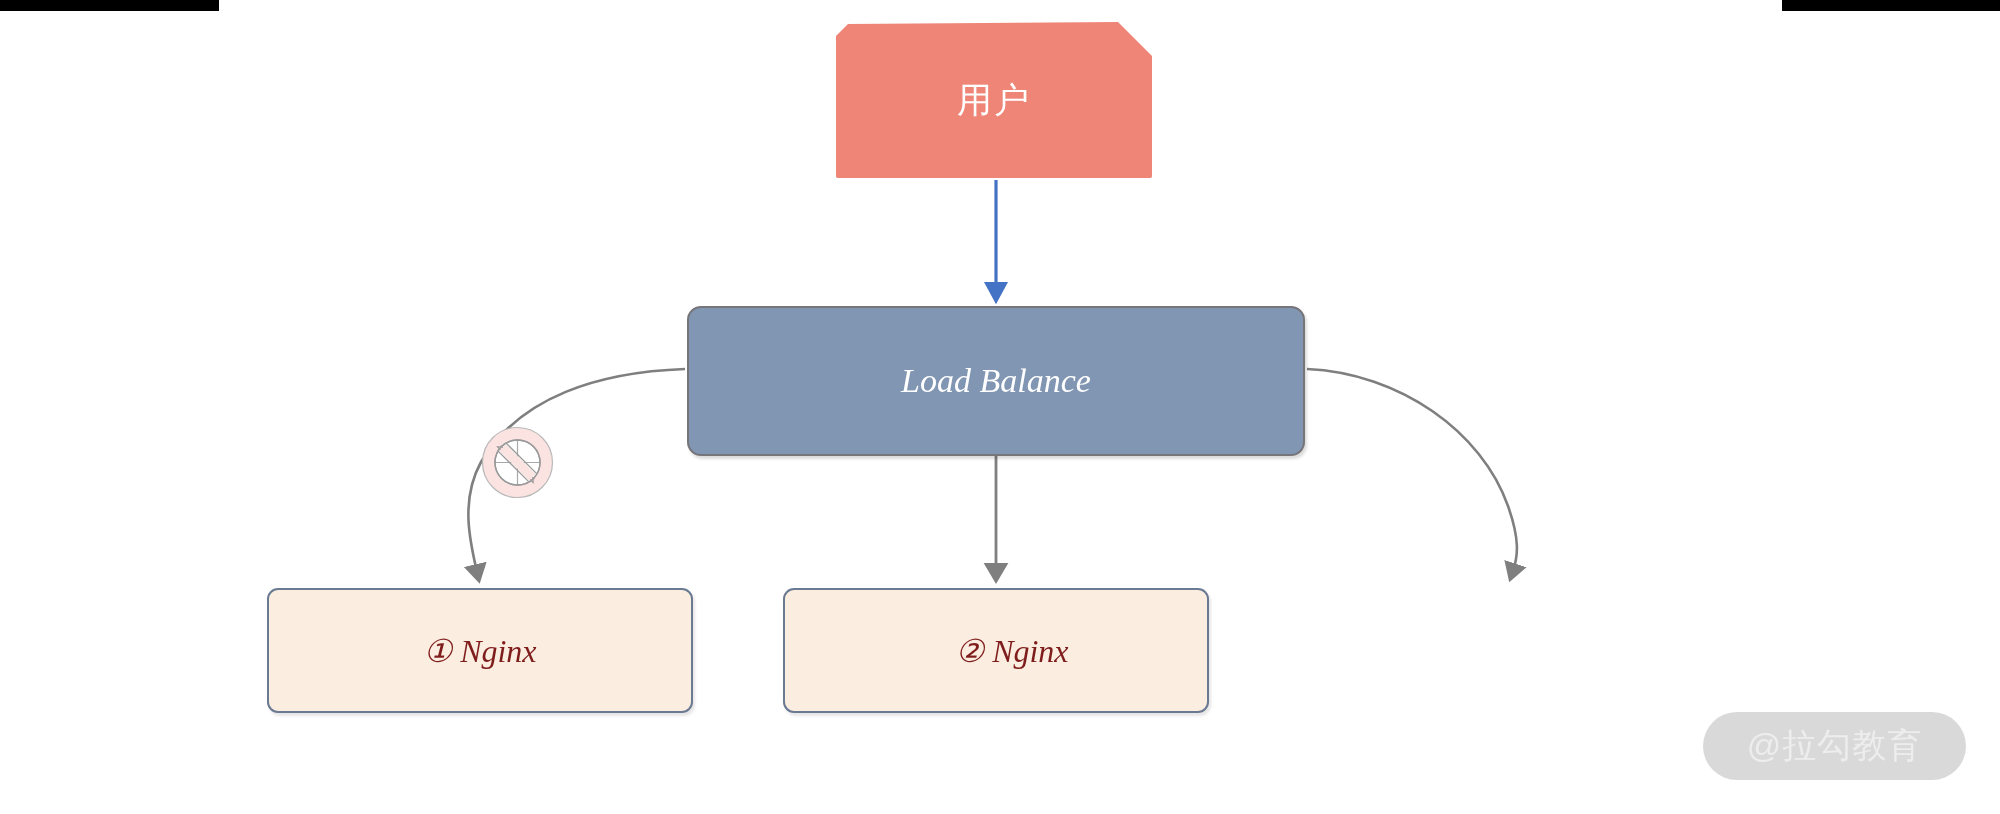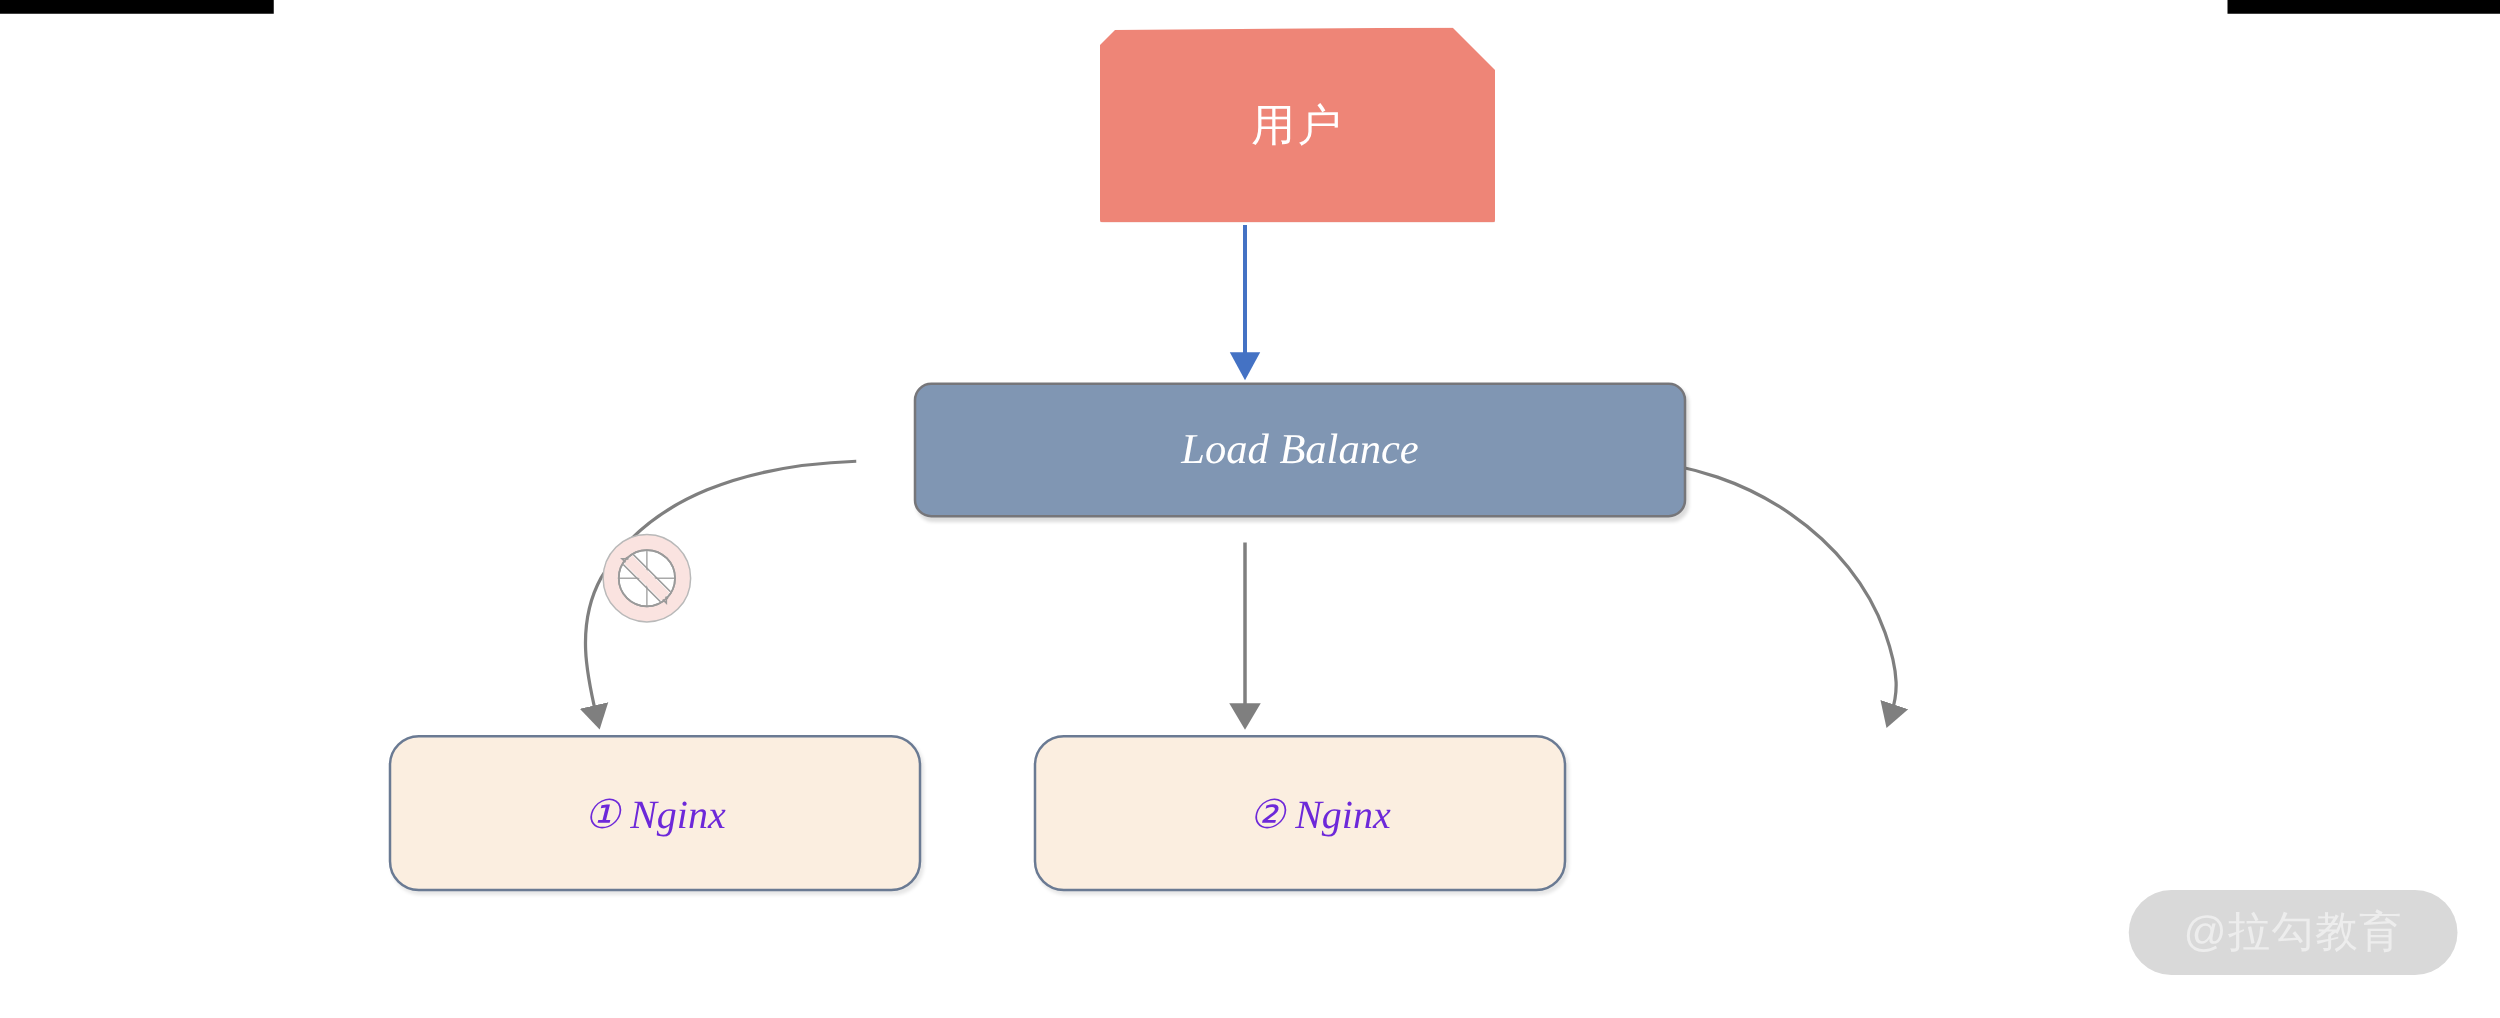--- a/index.html
+++ b/index.html
@@ -38,21 +38,20 @@
   }
 
   
   .node {
     position: absolute;
     box-sizing: border-box;
     display: flex;
     align-items: center;
     justify-content: center;
     text-align: center;
-    margin-left: 44px;
   }
 
   
   .node-user {
     left: 836px;
     top: 22px;
     width: 316px;
     height: 156px;
     background: #ee8577;
     color: #ffffff;
@@ -66,40 +65,40 @@
     clip-path: polygon(0 14px, 12px 2px, 282px 0, 316px 34px, 316px 156px, 0 156px);
     filter: drop-shadow(1px 2px 2px rgba(0,0,0,0.16));
   }
   .node-user .label { letter-spacing: 2px; }
 
   
   .node-lb {
     left: 687px;
     top: 306px;
     width: 618px;
-    height: 108px;
+    height: 150px;
     background: #8096b3;
     border: 2px solid #76767a;
     border-radius: 14px;
     color: #ffffff;
     font-size: 34px;
     font-style: italic;
     font-family: "Liberation Serif", serif;
     box-shadow: 2px 3px 3px rgba(0,0,0,0.14);
   }
 
   
   .node-nginx {
     top: 588px;
     width: 426px;
     height: 125px;
     background: #fbeee0;
     border: 2px solid #6a7a93;
-    border-radius: 24px;
-    color: #6d28d9;
+    border-radius: 11px;
+    color: #7f1d1d;
     font-size: 32px;
     font-style: italic;
     font-family: "Liberation Serif", serif;
     box-shadow: 2px 3px 3px rgba(0,0,0,0.10);
   }
   .node-nginx.n1 { left: 267px; }
   .node-nginx.n2 { left: 783px; padding-left: 32px; }
   .node-nginx.n3 { left: 1299px; }
 
   

